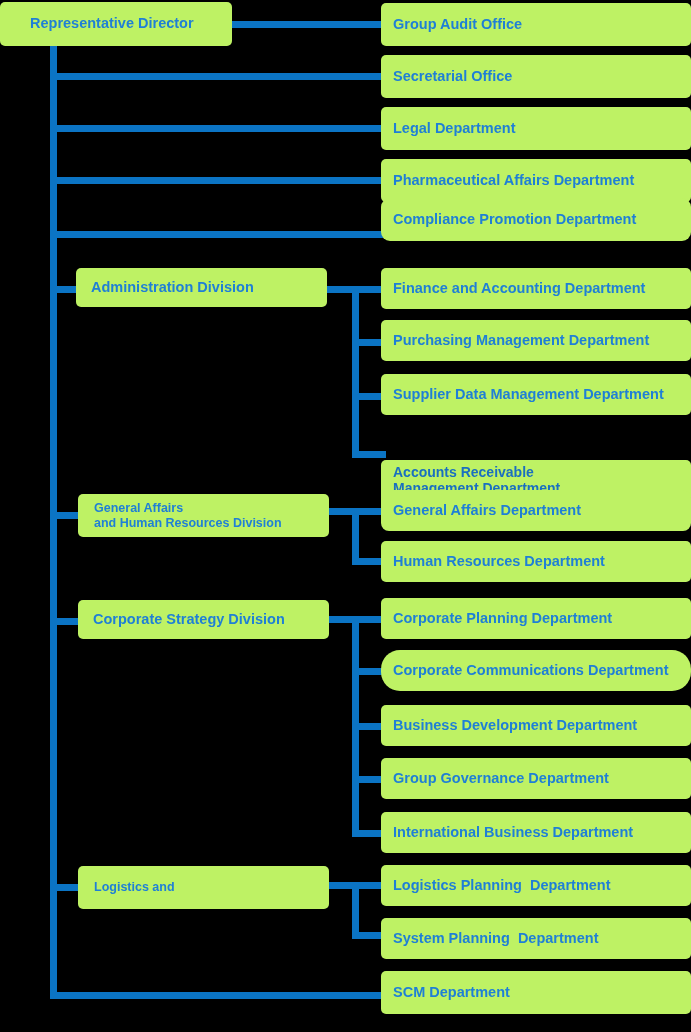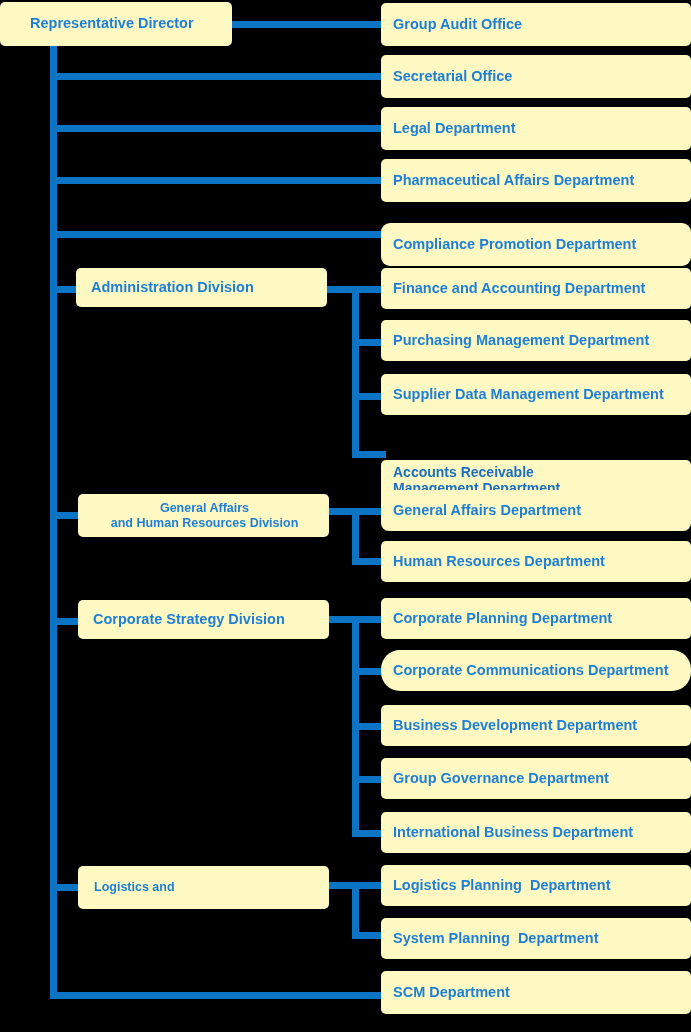--- a/index.html
+++ b/index.html
@@ -21,21 +21,21 @@
   .line {
     position: absolute;
     background: #0b74c4;
   }
   .line-v { width: 7px; }
   .line-h { height: 7px; }
 
   
   .node {
     position: absolute;
-    background: #fef9c3;
+    background: #bef264;
     border-radius: 5px;
     color: #1f7fd6;
     display: flex;
     flex-direction: column;
     justify-content: center;
     box-sizing: border-box;
     padding: 0 14px;
     line-height: 1.18;
     white-space: pre;
   }
@@ -119,21 +119,21 @@
   </div>
   <div class="node dept" style="left:381px; top:55px; width:310px; height:43px;">
     <span class="nline">Secretarial Office</span>
   </div>
   <div class="node dept" style="left:381px; top:107px; width:310px; height:43px;">
     <span class="nline">Legal Department</span>
   </div>
   <div class="node dept" style="left:381px; top:159px; width:310px; height:43px;">
     <span class="nline">Pharmaceutical Affairs Department</span>
   </div>
-  <div class="node dept" style="left:381px; top:223px; width:310px; height:43px;border-radius:9px;">
+  <div class="node dept" style="left:381px; top:198px; width:310px; height:43px;border-radius:9px;">
     <span class="nline">Compliance Promotion Department</span>
   </div>
   <div class="node dept" style="left:381px; top:971px; width:310px; height:43px;">
     <span class="nline">SCM Department</span>
   </div>
 
   <div class="node dept" style="left:381px; top:268px; width:310px; height:41px;">
     <span class="nline">Finance and Accounting Department</span>
   </div>
   <div class="node div-node" style="left:76px; top:268px; width:251px; height:39px;">
@@ -143,21 +143,21 @@
     <span class="nline">Purchasing Management Department</span>
   </div>
   <div class="node dept" style="left:381px; top:374px; width:310px; height:41px;">
     <span class="nline">Supplier Data Management Department</span>
   </div>
   <div class="node dept two-line" style="left:381px; top:432px; width:310px; height:42px;">
     <span class="nline">Accounts Receivable</span>
     <span class="nline">Management Department</span>
   </div>
 
-  <div class="node div-node two-line" style="left:78px; top:494px; width:251px; height:43px;text-align:center;">
+  <div class="node div-node two-line" style="left:78px; top:494px; width:251px; height:43px;">
     <span class="nline">General Affairs</span>
     <span class="nline">and Human Resources Division</span>
   </div>
   <div class="node dept" style="left:381px; top:490px; width:310px; height:41px;border-radius:8px;">
     <span class="nline">General Affairs Department</span>
   </div>
   <div class="node dept" style="left:381px; top:541px; width:310px; height:41px;">
     <span class="nline">Human Resources Department</span>
   </div>
 

